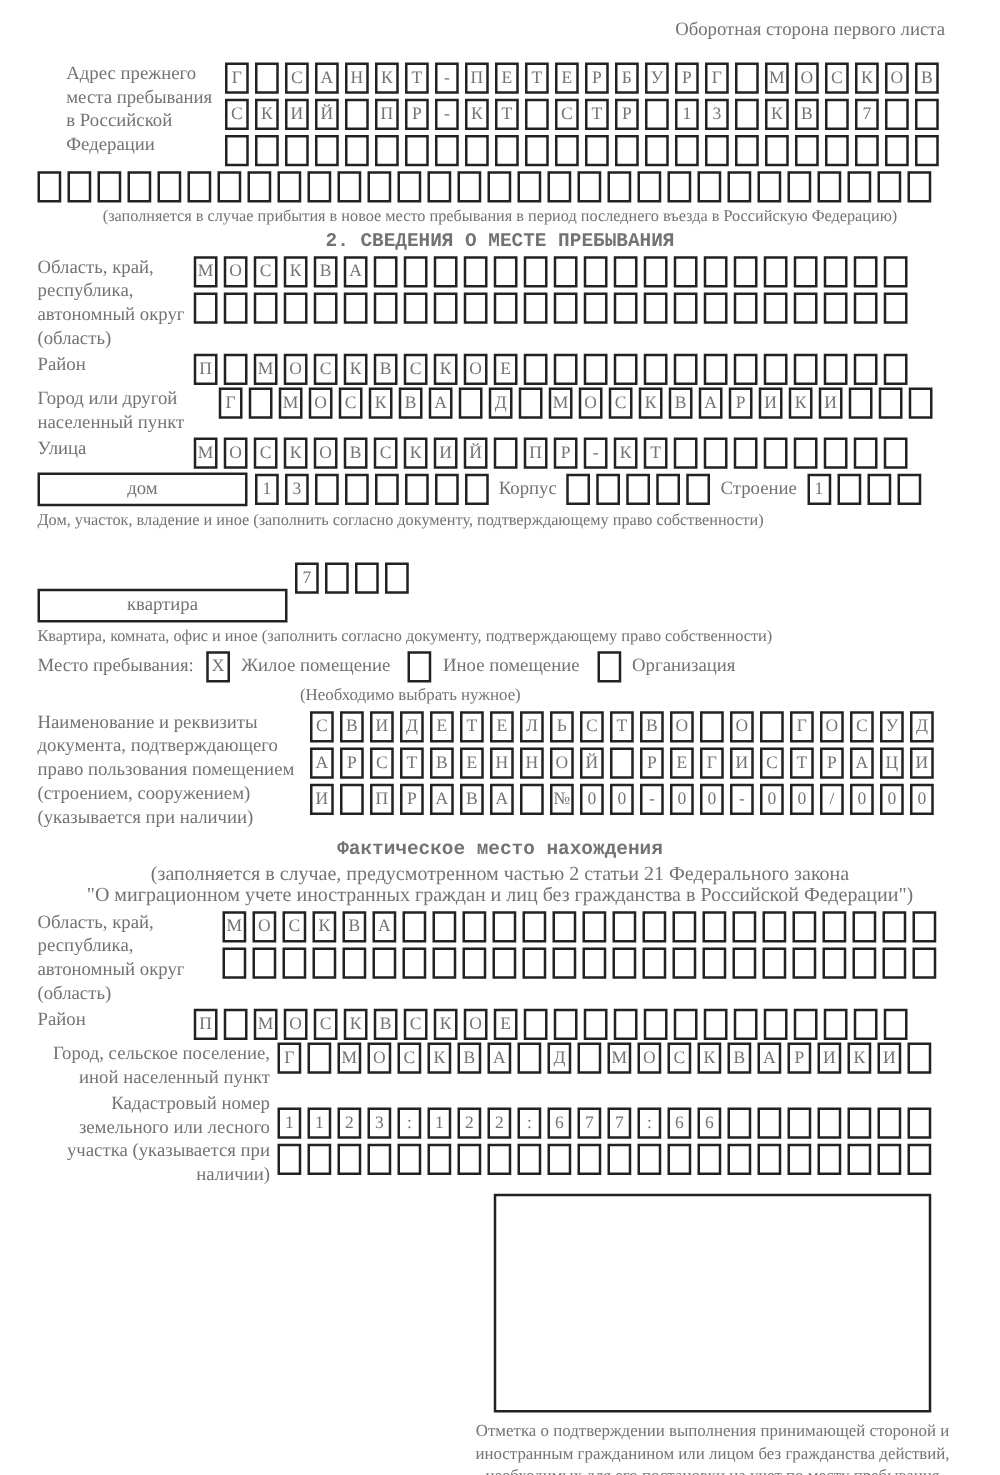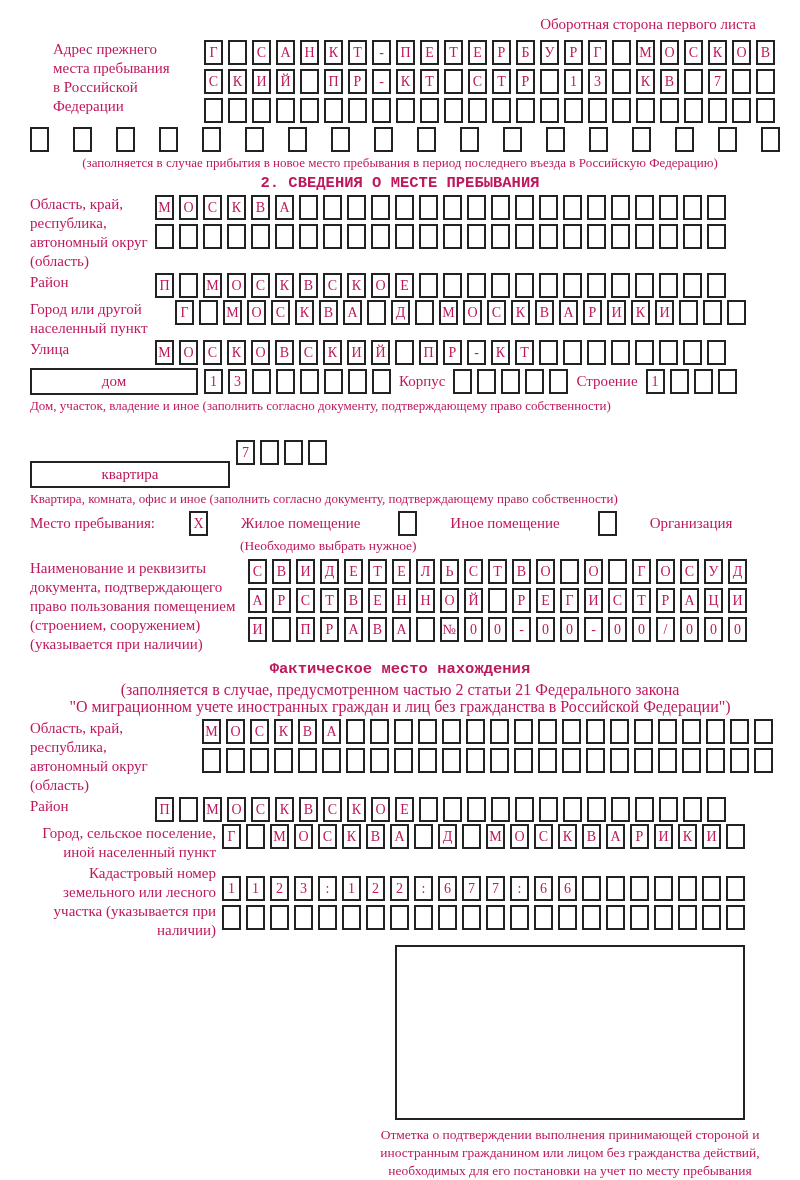--- a/index.html
+++ b/index.html
@@ -1,19 +1,19 @@
 <!DOCTYPE html>
 <html><head>
 <meta charset="utf-8">
 <style>
   html,body{margin:0;padding:0;background:#fff;}
   .page{
     width:800px;height:1180px;box-sizing:border-box;
     padding:16px 30px 0 30px;position:relative;overflow:hidden;
-    font-family:"Liberation Serif",serif;color:#be185d;background:#fff;
+    font-family:"Liberation Serif",serif;color:#737373;background:#fff;
   }
   .header-note{text-align:right;font-size:15px;padding-right:14px;}
   .flexblock{display:flex;align-items:flex-start;}
   .label{font-size:15px;line-height:19px;box-sizing:border-box;padding-right:6px;}
   .indent{padding-left:23px;}
   .w125{flex:0 0 125px;}
   .w145{flex:0 0 145px;}
   .w148{flex:0 0 148px;}
   .w150{flex:0 0 150px;}
   .w192{flex:0 0 192px;text-align:right;}
@@ -27,22 +27,22 @@
   }
   .namedbox{
     border:2px solid #222;height:27px;box-sizing:border-box;
     display:flex;align-items:center;justify-content:center;font-size:15px;background:#fff;
   }
   .box-dom{width:168px;}
   .box-kv{width:200px;margin-top:44px;}
   .caption{font-size:13px;line-height:16px;}
   .center{text-align:center;}
   .title{font-size:15.5px;text-align:center;font-weight:bold;font-family:Liberation Mono, monospace;}
-  .mt2{margin-top:2px;}.mt3{margin-top:3px;}.mt4{margin-top:4px;gap:24px;}
-  .mt5{margin-top:5px;}.mt6{margin-top:6px;}.mt14{margin-top:7px;gap:24px;}
+  .mt2{margin-top:2px;}.mt3{margin-top:3px;}.mt4{margin-top:4px;}
+  .mt5{margin-top:5px;}.mt6{margin-top:6px;}.mt14{margin-top:17px;}
   .inline-label{font-size:15px;margin:0 8px;white-space:nowrap;}
   .house-row{display:flex;align-items:center;}
   .stay-row{display:flex;align-items:center;font-size:15px;}
   .stay-label{margin-right:10px;}
   .stay-opt{margin:0 14px 0 9px;}
   .stay-note{font-size:13.5px;margin-left:210px;}
   .fact-note{font-size:16px;text-align:center;line-height:17px;}
   .cad-rows{padding-top:12px;}
   .big-box{width:350px;height:175px;border:2px solid #222;margin-left:365px;box-sizing:border-box;}
   .box-caption{width:400px;margin-left:340px;text-align:center;font-size:13.5px;line-height:18px;}

